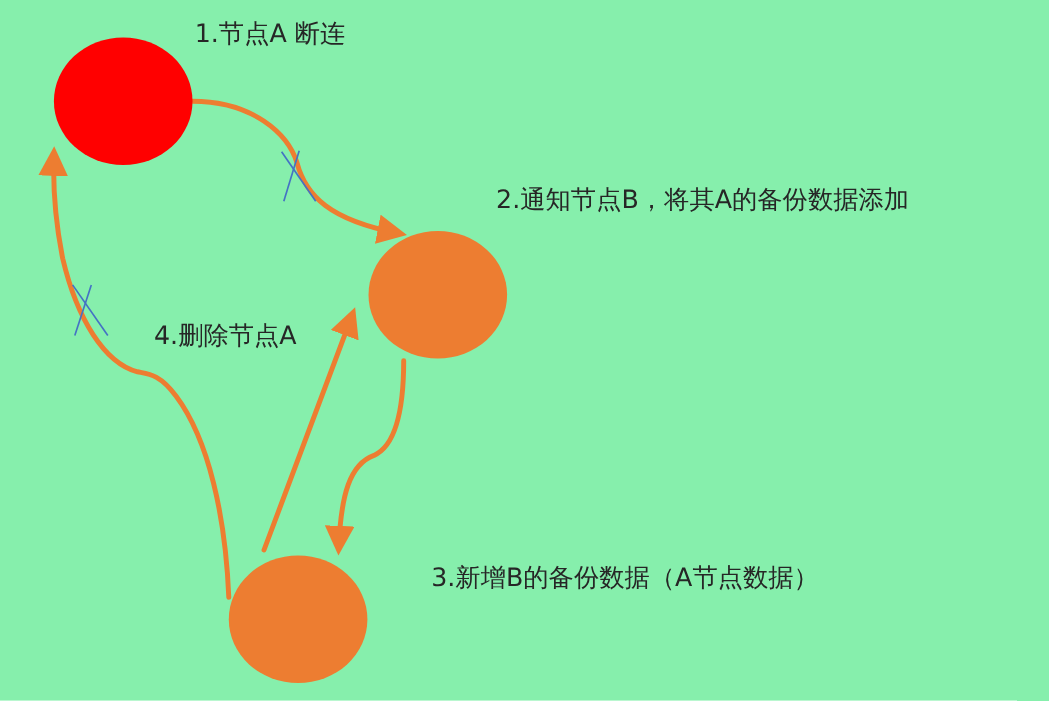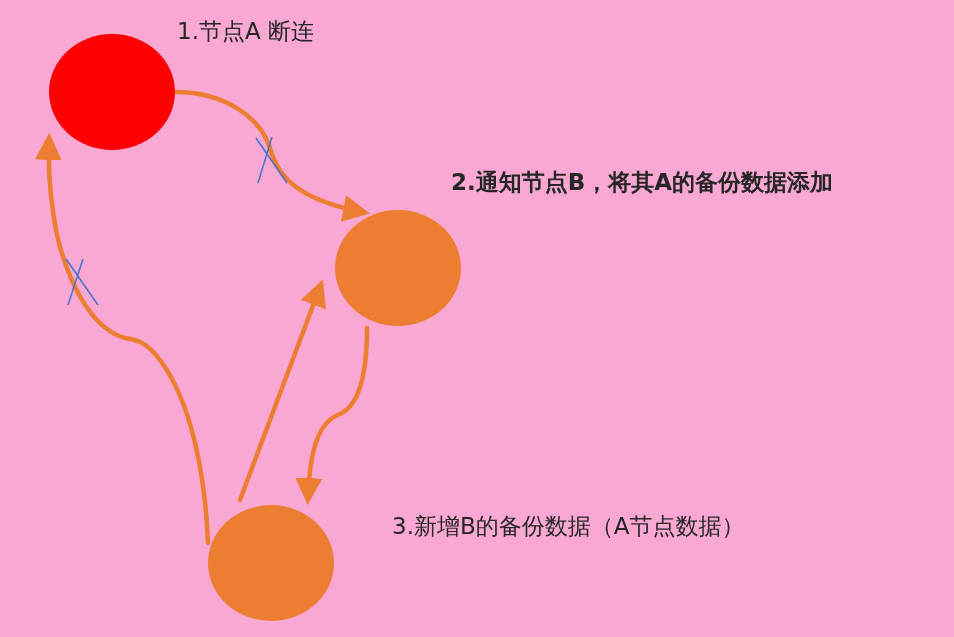--- a/index.html
+++ b/index.html
@@ -5,41 +5,40 @@
     html, body {
       margin: 0;
       padding: 0;
       background: #ffffff;
     }
     #canvas {
       position: relative;
       width: 954px;
       height: 637px;
       overflow: hidden;
-      background: #f9a8d4;
+      background: #86efac;
     }
     #diagram-svg {
       position: absolute;
       left: 0;
       top: 0;
     }
     .label {
       position: absolute;
       font-family: "DejaVu Sans", "Liberation Sans", sans-serif;
       font-size: 23px;
       color: #262626;
       white-space: nowrap;
       line-height: 35px;
     }
     .label-multiline {
       white-space: normal;
     }
     .label-line {
       display: block;
-      font-weight: bold;
     }
   </style>
 </head>
 <body>
 
 <div id="canvas">
   <svg id="diagram-svg" width="954" height="637" viewBox="0 0 954 637">
     <defs>
       <marker id="arrowhead" markerWidth="6" markerHeight="6" refX="4.2" refY="3" orient="auto" markerUnits="strokeWidth">
         <path d="M0,0 L6,3 L0,6 Z" fill="#ED7D31"></path>
@@ -72,13 +71,14 @@
   </svg>
 
   <div class="label" style="left:177px; top:14px;">1.节点A 断连</div>
 
   <div class="label label-multiline" style="left:451px; top:165px;">
     <span class="label-line">2.通知节点B，将其A的备份数据添加</span>
   </div>
 
   <div class="label" style="left:392px; top:509px;text-align:center;">3.新增B的备份数据（A节点数据）</div>
 
+  <div class="label" style="left:140px; top:289px;">4.删除节点A</div>
 </div>
 
 </body></html>

